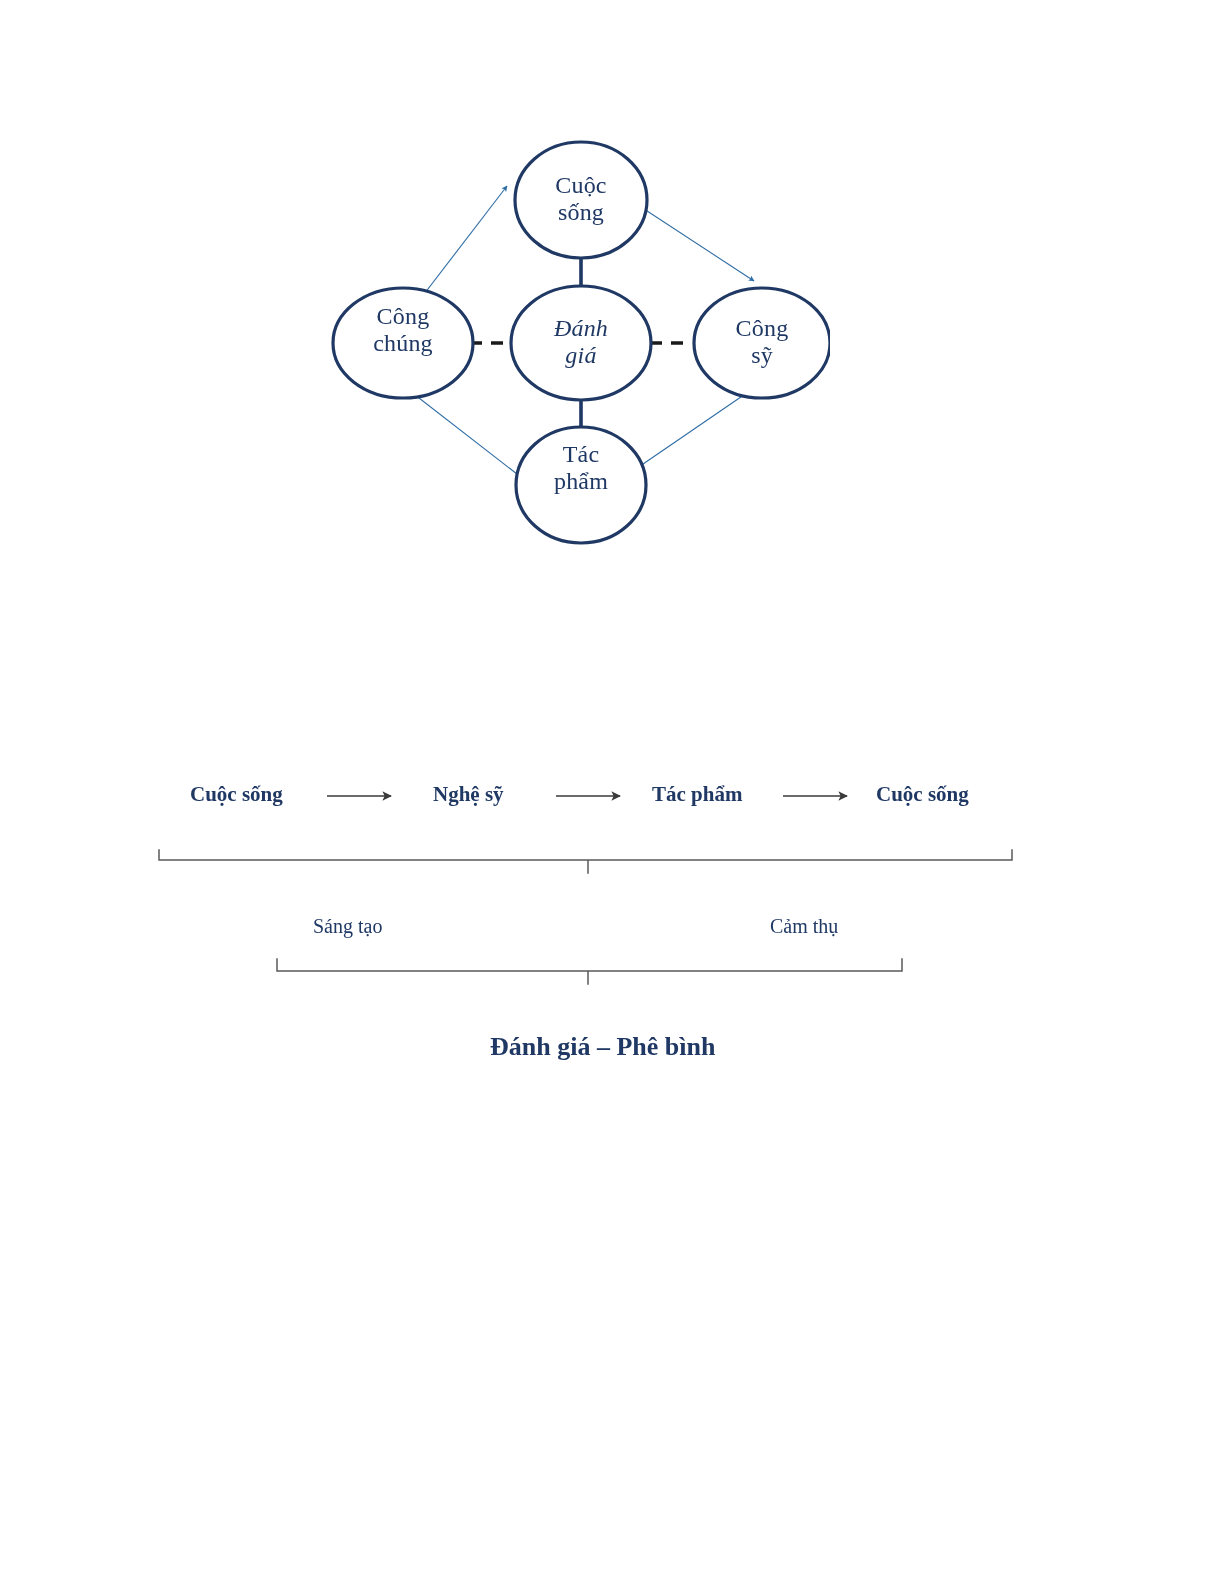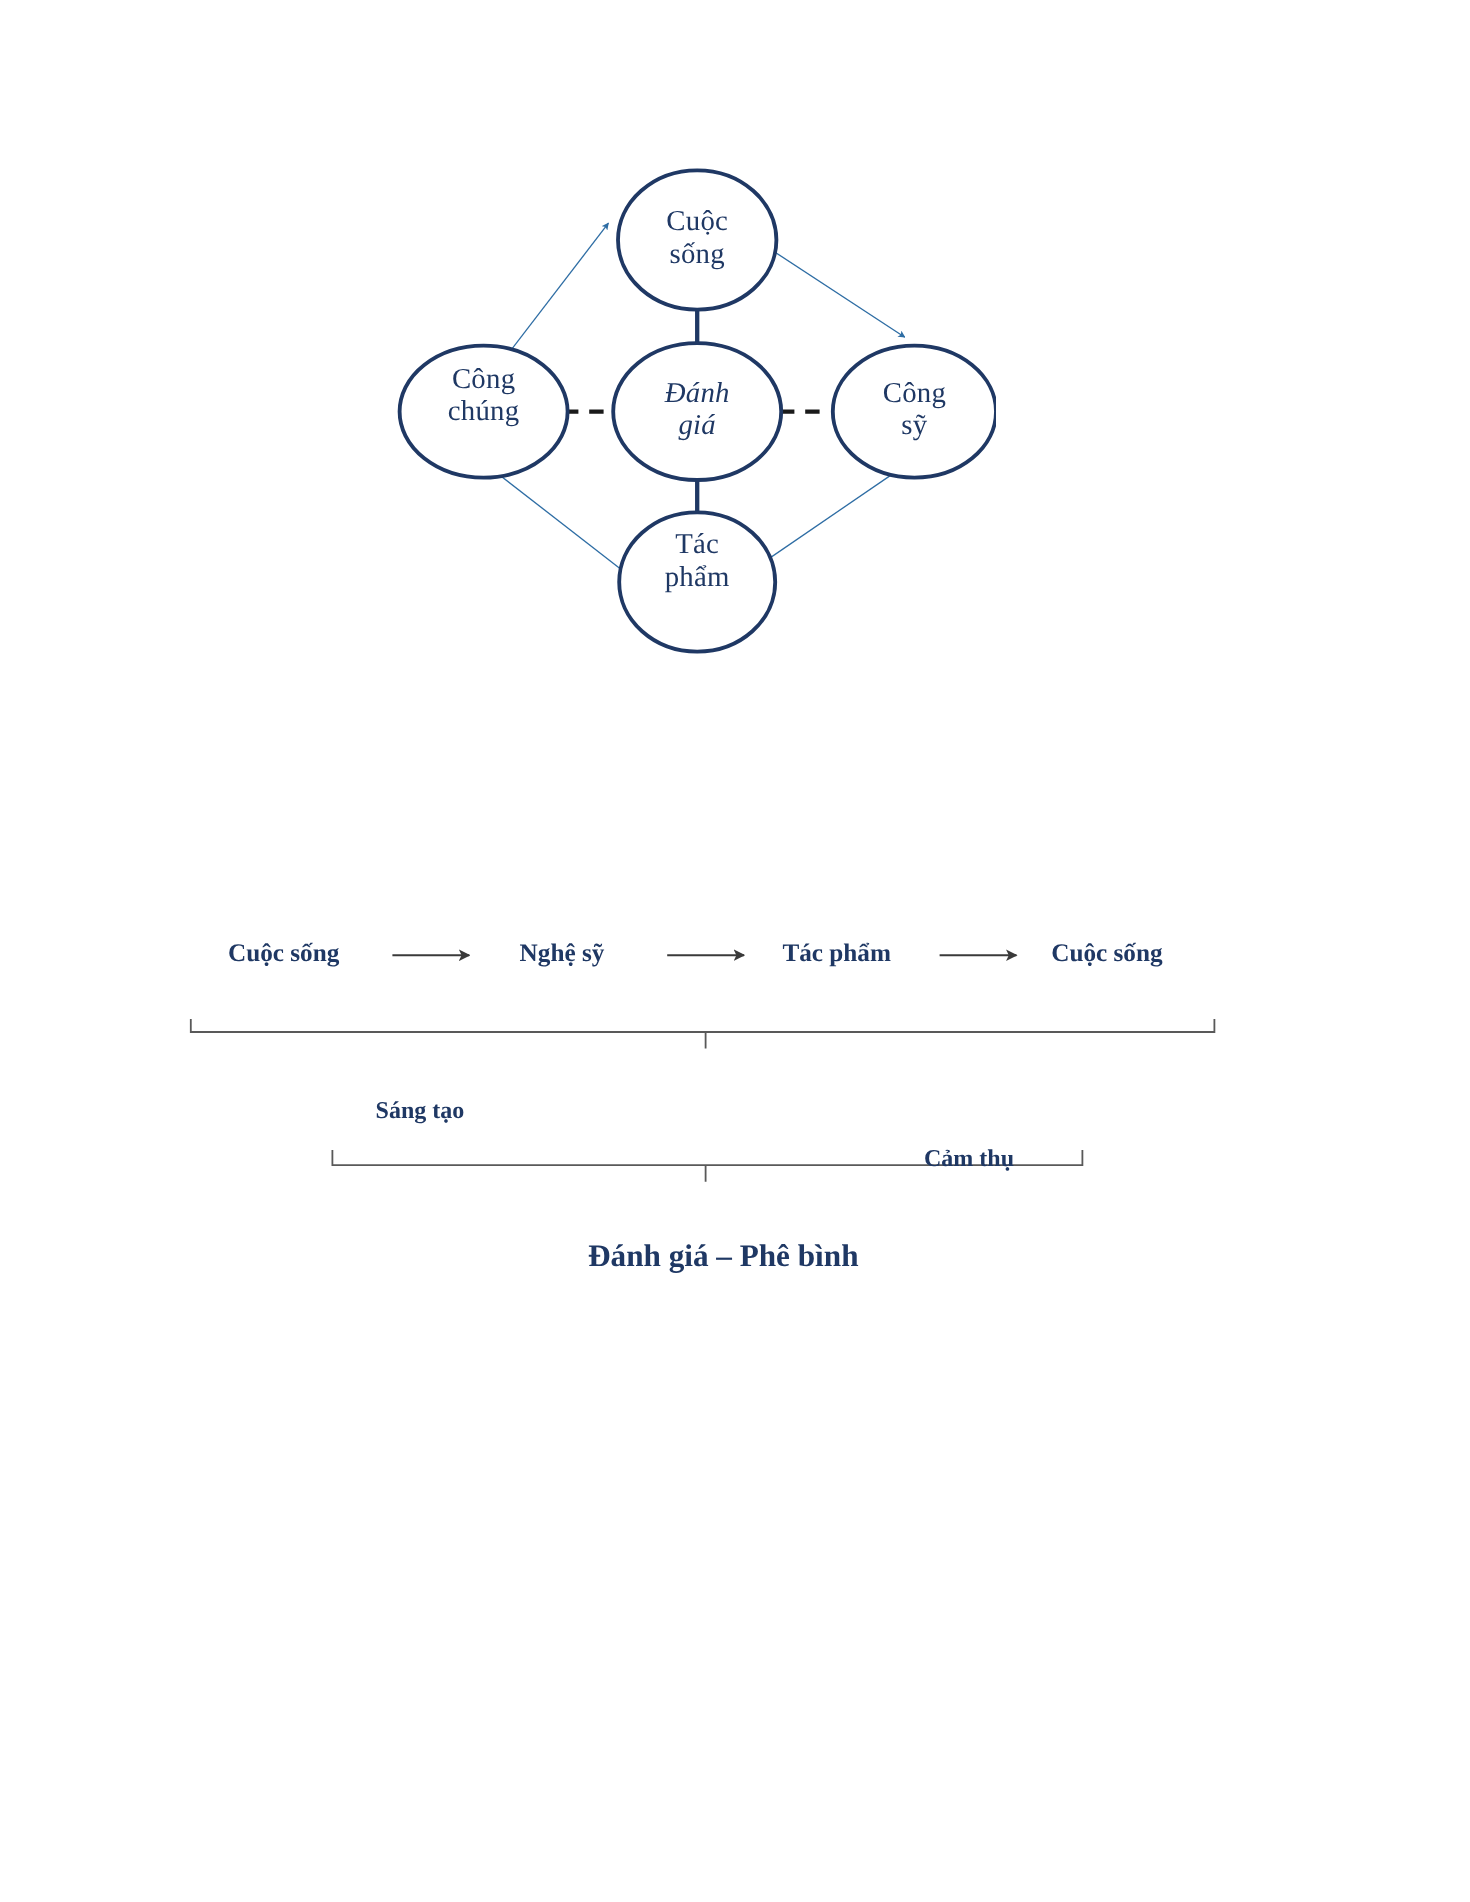--- a/index.html
+++ b/index.html
@@ -67,21 +67,21 @@
     color: #1F3864;
     font-family: "Liberation Serif", "DejaVu Serif", serif;
     font-weight: bold;
     font-size: 21px;
     white-space: nowrap;
   }
   .bracket-label {
     position: absolute;
     color: #1F3864;
     font-family: "Liberation Serif", "DejaVu Serif", serif;
-    font-weight: bold;
+    font-weight: normal;
     font-size: 20px;
     white-space: nowrap;
     text-align: right;
   }
   .summary-label {
     position: absolute;
     color: #1F3864;
     font-family: "Liberation Serif", "DejaVu Serif", serif;
     font-weight: bold;
     font-size: 26px;
@@ -171,18 +171,18 @@
         <path d="M 127 199 L 127 211 M 127 211 L 438 211 L 438 224 M 438 211 L 752 211 M 752 211 L 752 199"></path>
       </g>
     </svg>
 
     <div class="flow-label" style="left:40px; top:22px;">Cuộc sống</div>
     <div class="flow-label" style="left:283px; top:22px;">Nghệ sỹ</div>
     <div class="flow-label" style="left:502px; top:22px;">Tác phẩm</div>
     <div class="flow-label" style="left:726px; top:22px;">Cuộc sống</div>
 
     <div class="bracket-label" style="left:163px; top:155px;">Sáng tạo</div>
-    <div class="bracket-label" style="left:620px; top:155px;margin-top:40px;">Cảm thụ</div>
+    <div class="bracket-label" style="left:620px; top:155px;">Cảm thụ</div>
 
     <div class="summary-label" style="left:340px; top:272px;">Đánh giá – Phê bình</div>
   </div>
 
 </div>
 
 </body></html>

